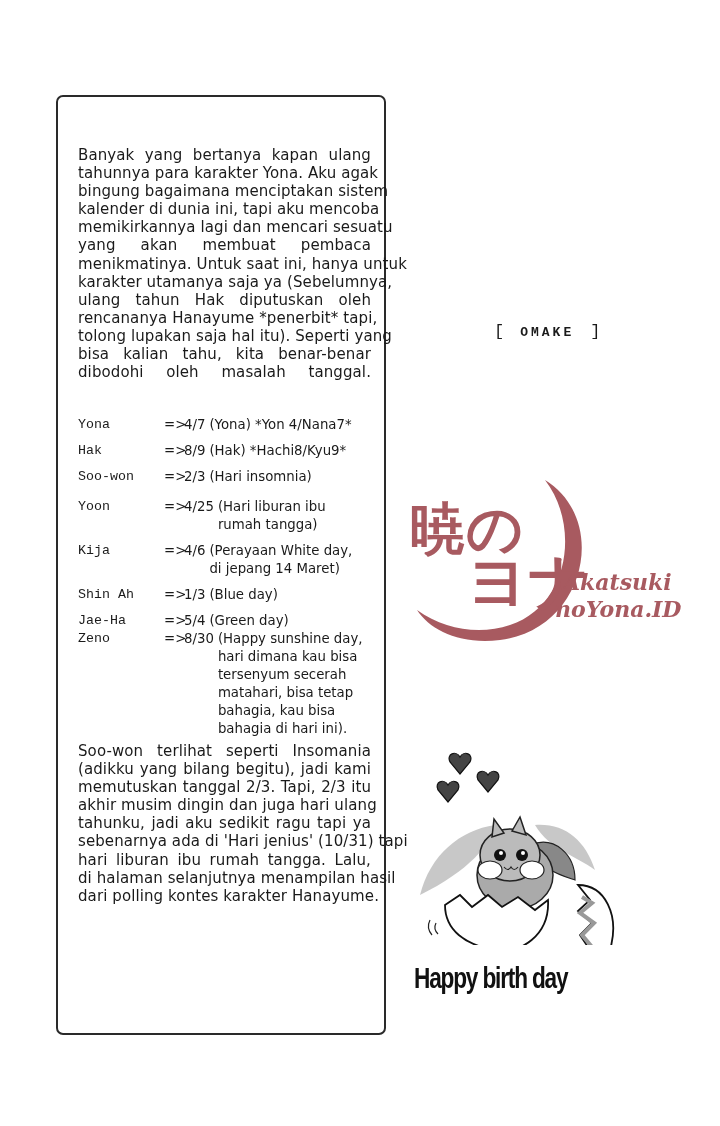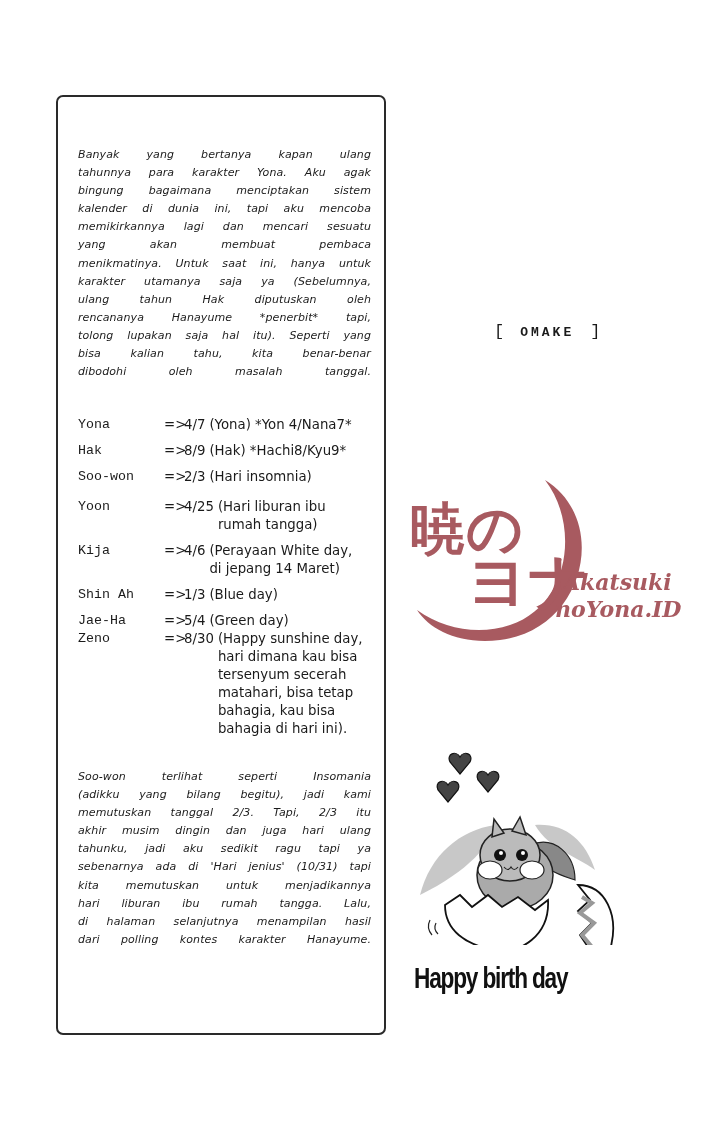--- a/index.html
+++ b/index.html
@@ -22,31 +22,30 @@
       width: 330px;
       height: 940px;
       border: 2px solid #2a2a2a;
       border-radius: 7px;
       box-sizing: border-box;
     }
     .para {
       position: absolute;
       left: 78px;
       width: 293px;
-      font-size: 11px;
+      font-size: 15px;
       line-height: 18.1px;
       text-align: justify;
       text-align-last: justify;
       letter-spacing: 0.1px;
-      font-style: italic;
     }
     .para .line { display: block; text-align: justify; text-align-last: justify; white-space: nowrap; }
     .para .line.last { text-align-last: justify; }
     #para1 { top: 146px; }
-    #para2 { top: 768px; }
+    #para2 { top: 742px; }
 
     .bday-list {
       position: absolute;
       left: 78px;
       top: 416px;
       width: 300px;
       font-size: 13.3px;
     }
     .bday-row {
       display: flex;
@@ -198,21 +197,20 @@
   </div>
 </div>
 
 <div class="para" id="para2">
   <span class="line">Soo-won terlihat seperti Insomania</span>
   <span class="line">(adikku yang bilang begitu), jadi kami</span>
   <span class="line">memutuskan tanggal 2/3. Tapi, 2/3 itu</span>
   <span class="line">akhir musim dingin dan juga hari ulang</span>
   <span class="line">tahunku, jadi aku sedikit ragu tapi ya</span>
   <span class="line">sebenarnya ada di 'Hari jenius' (10/31) tapi</span>
-  <span class="line">kita memutuskan untuk menjadikannya</span>
   <span class="line">hari liburan ibu rumah tangga. Lalu,</span>
   <span class="line">di halaman selanjutnya menampilan hasil</span>
   <span class="line last">dari polling kontes karakter Hanayume.</span>
 </div>
 
 <div class="omake">
   <span class="bracket">[</span><span class="word">OMAKE</span><span class="bracket">]</span>
 </div>
 
 <div class="logo">

